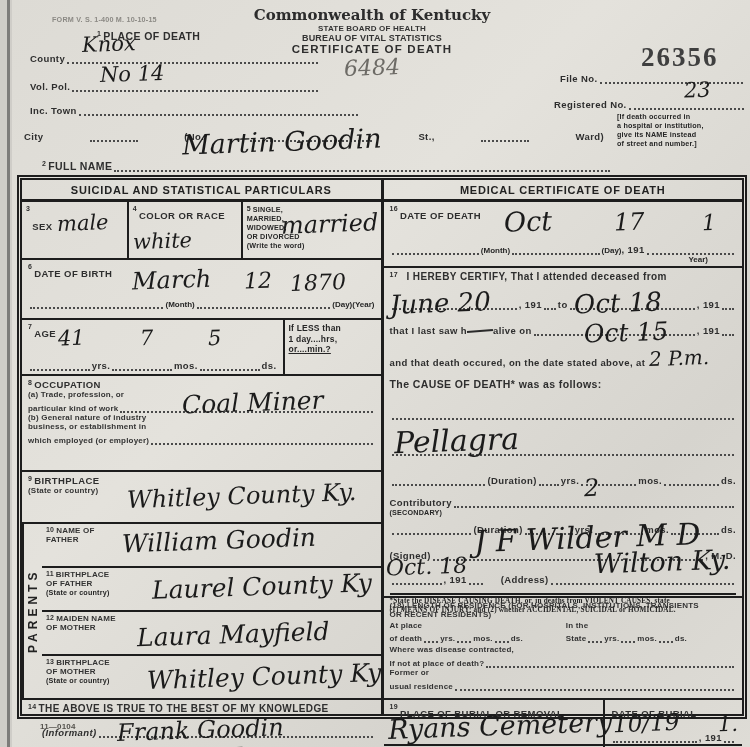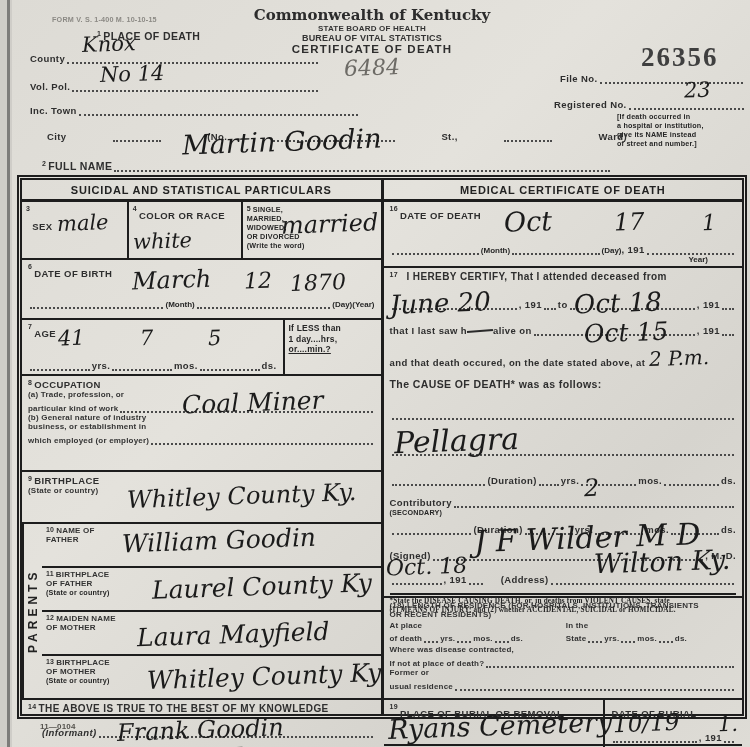--- a/index.html
+++ b/index.html
@@ -103,21 +103,21 @@
       <div>a hospital or institution,</div>
       <div>give its NAME instead</div>
       <div>of street and number.]</div>
     </div>
 
     <div class="abs row" style="left:18px;top:102px;width:330px;">
       <span class="lbl">Inc. Town</span>
       <span class="dots"></span>
     </div>
 
-    <div class="abs row" style="left:35px;top:128px;width:580px;gap:44px;">
+    <div class="abs row" style="left:12px;top:128px;width:580px;gap:44px;">
       <span class="lbl">City</span>
       <span class="dots"></span>
       <span class="lbl">(No.</span>
       <span class="dots" style="flex:3;"></span>
       <span class="lbl">St.,</span>
       <span class="dots"></span>
       <span class="lbl">Ward)</span>
     </div>
 
     <div class="abs row" style="left:30px;top:158px;width:570px;">

